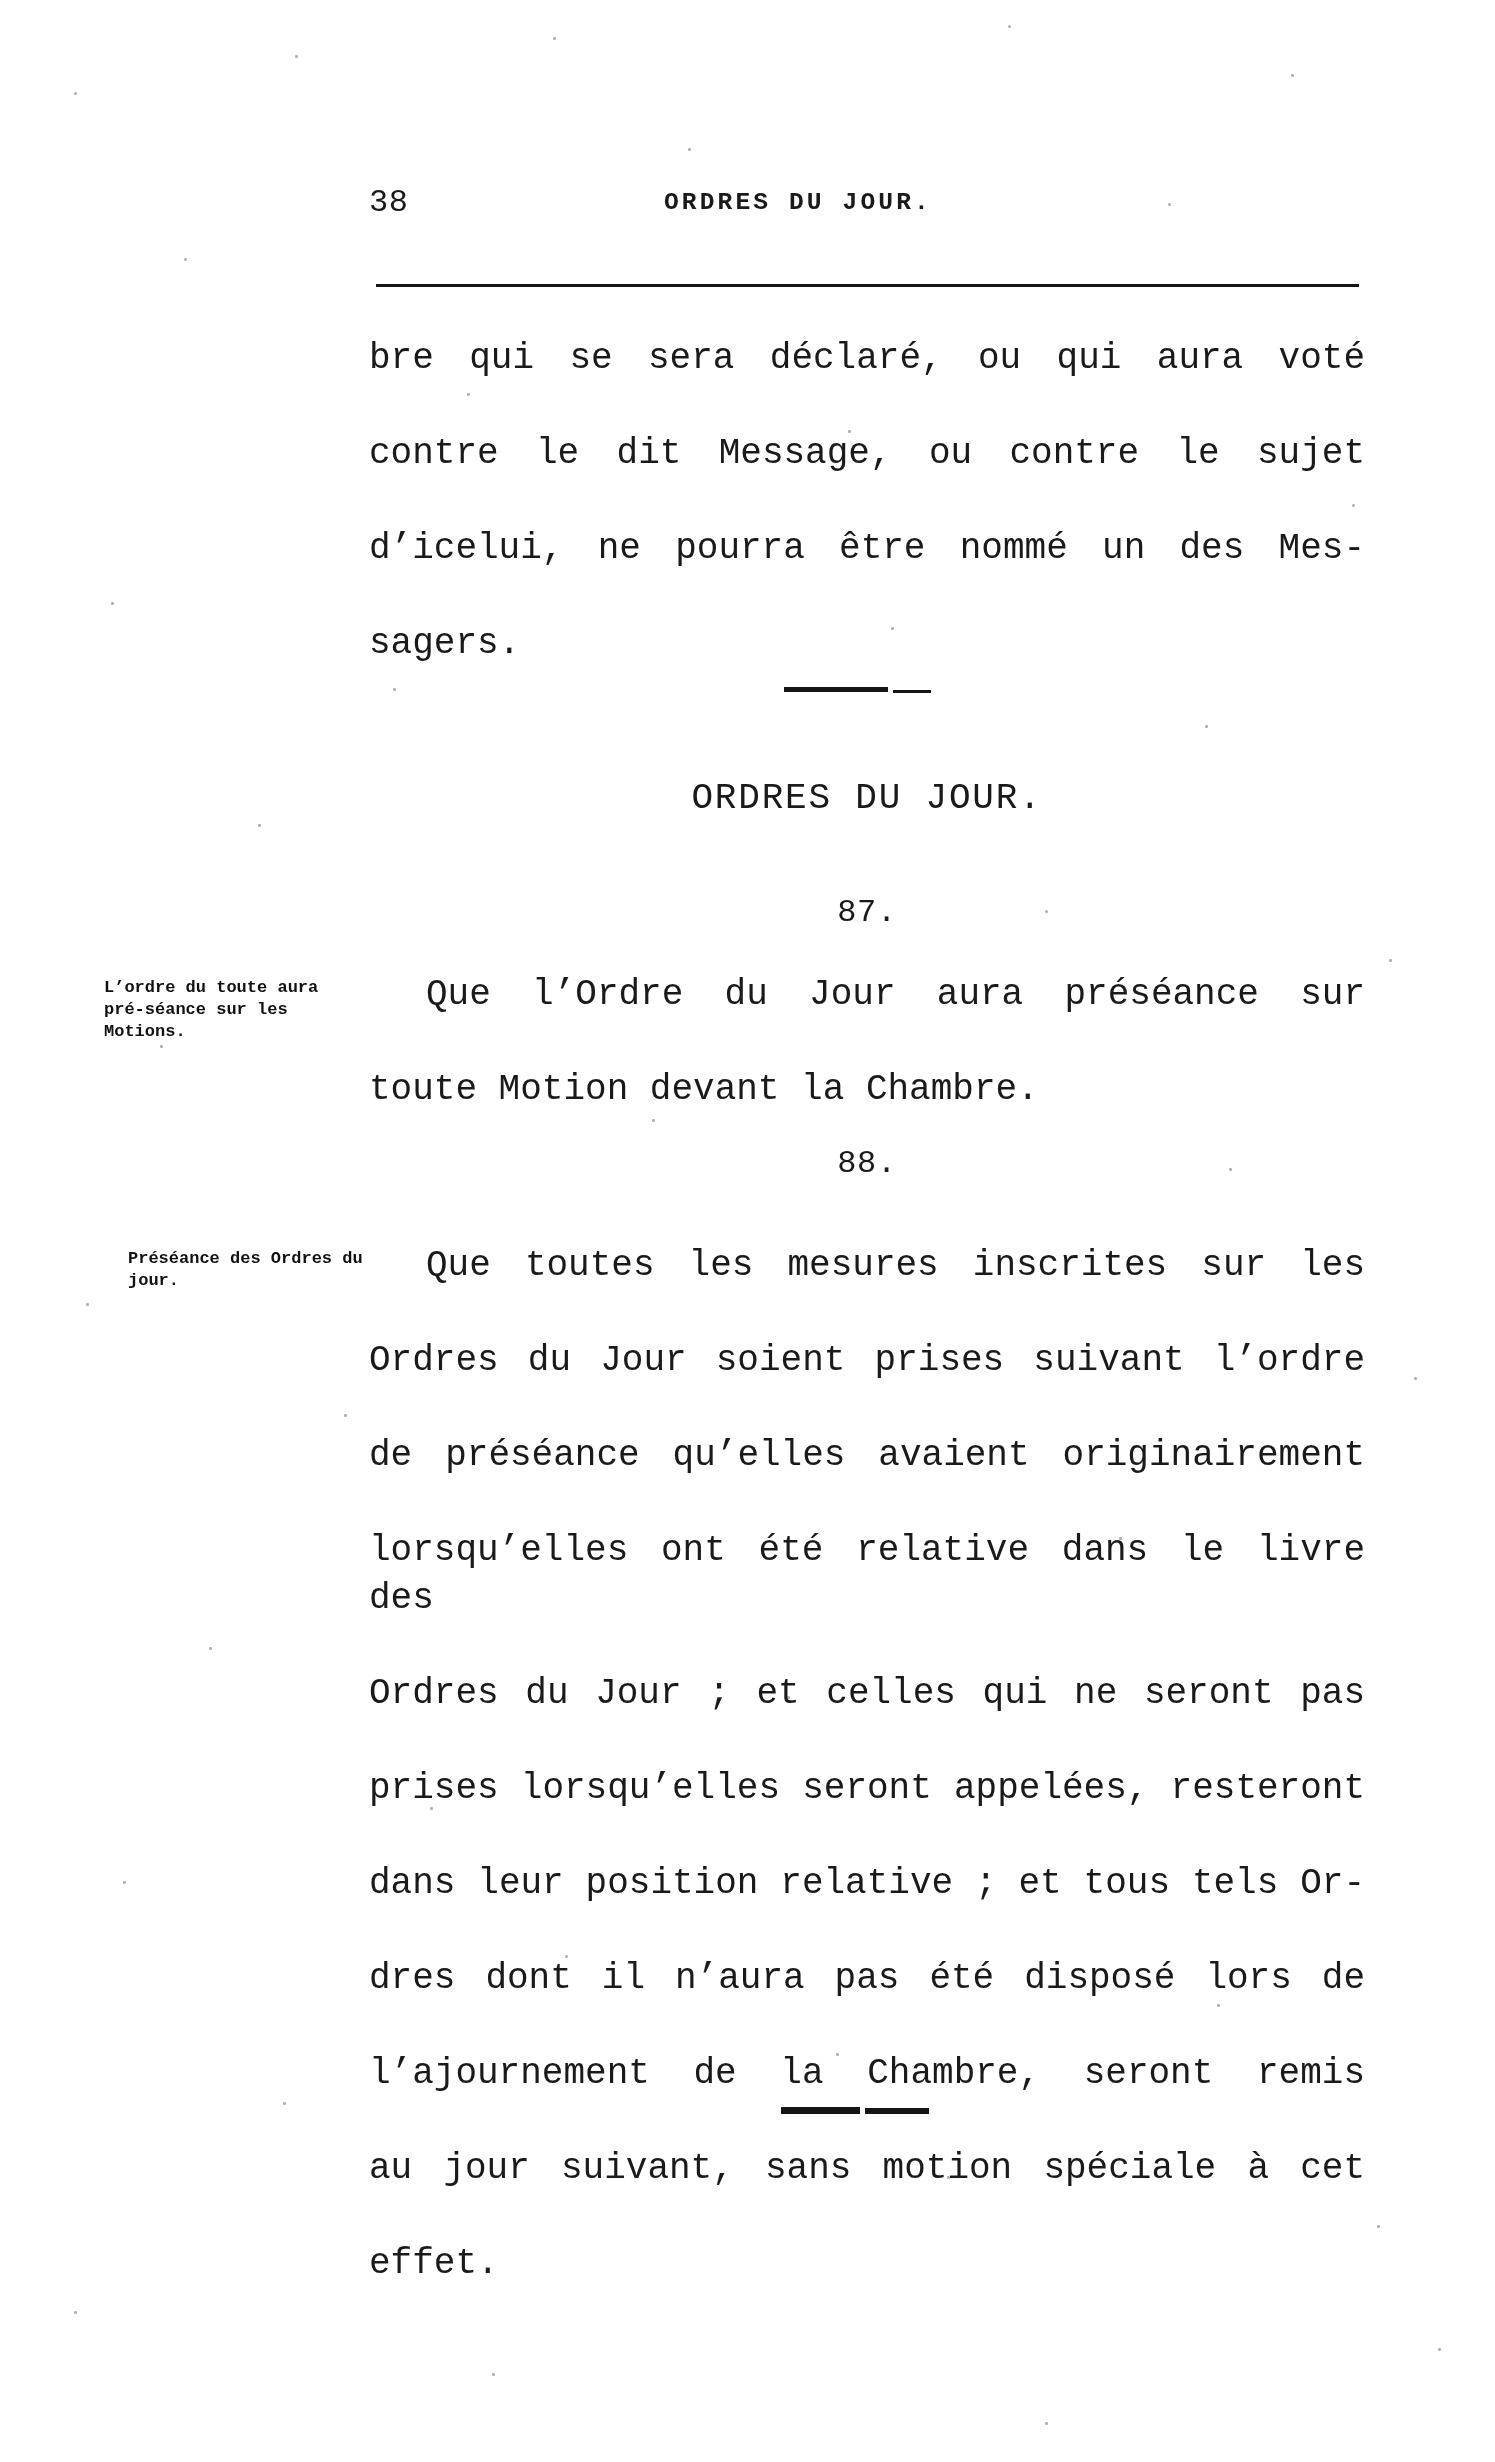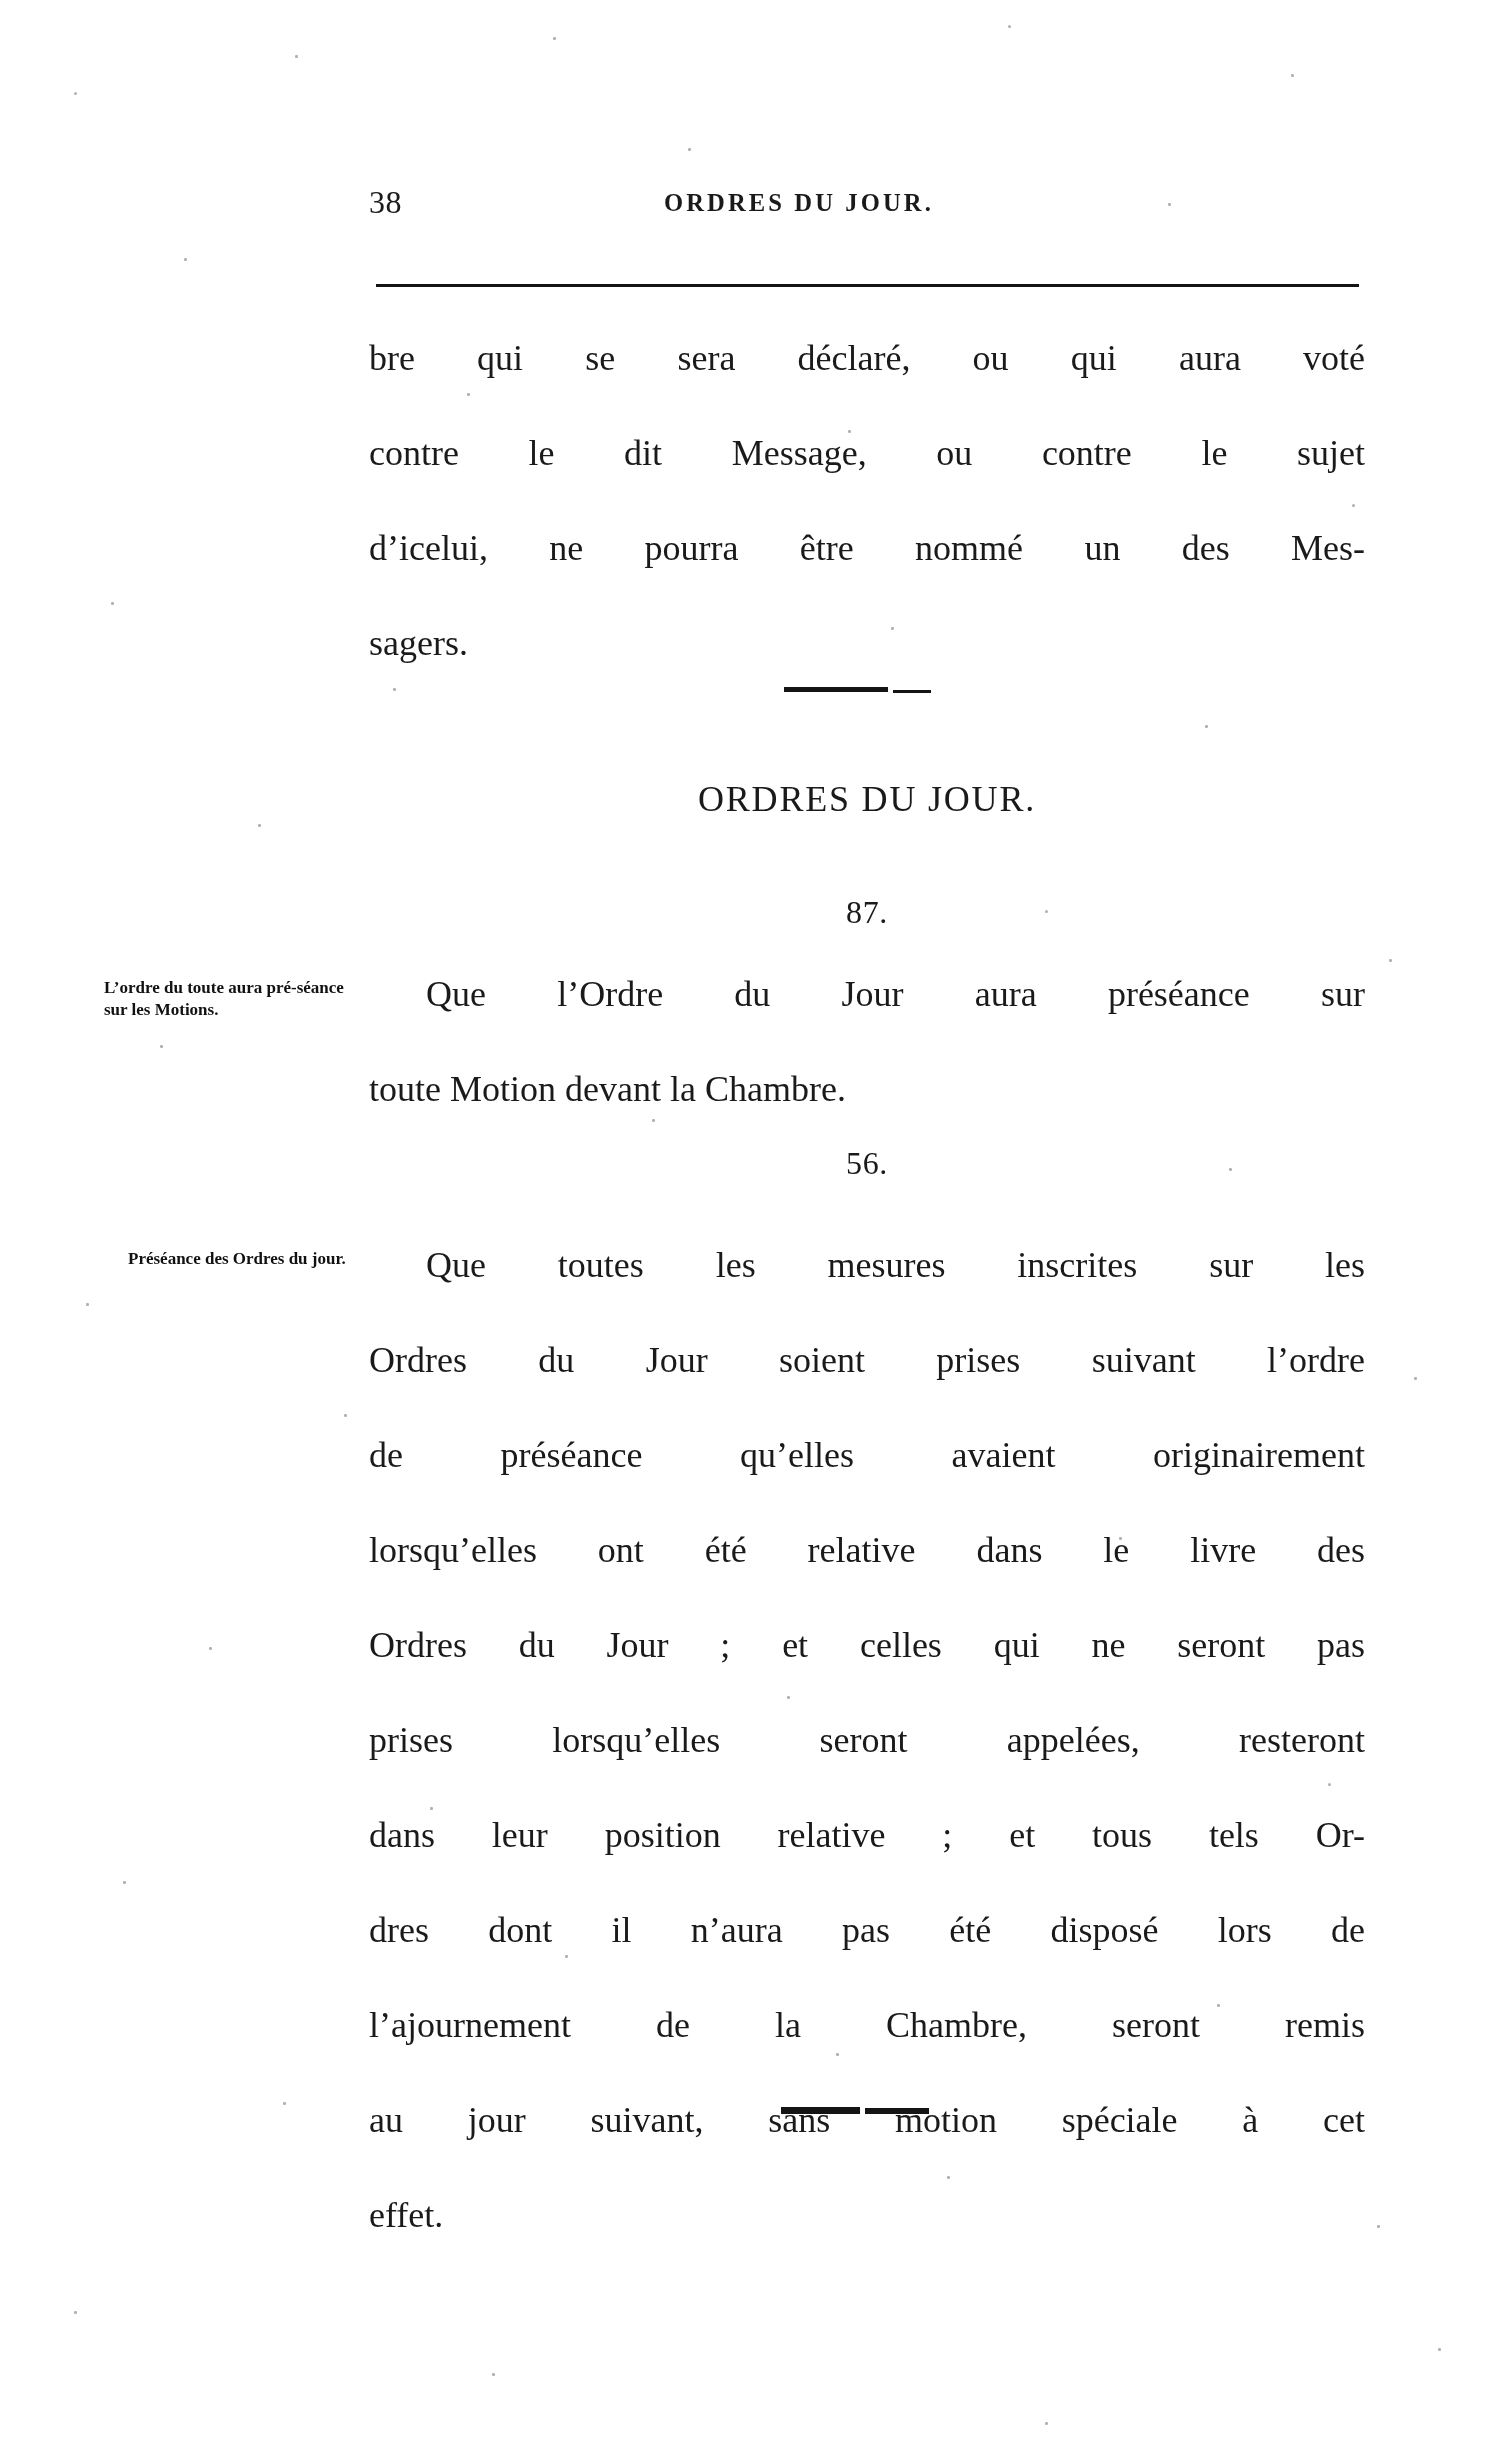--- a/index.html
+++ b/index.html
@@ -23,20 +23,21 @@
     pointer-events: none;
     opacity: 0.55;
   }
 
   .page {
     position: absolute;
     left: 0;
     top: 0;
     width: 1495px;
     height: 2462px;
+    font-family: Liberation Mono, monospace;
   }
 
   
   .header {
     position: absolute;
     left: 369px;
     top: 184px;
     width: 996px;
     height: 43px;
   }
@@ -260,21 +261,21 @@
 
   <div class="art-num art-num-87">87.</div>
   <div class="marginal marg-87">L’ordre du toute aura pré-séance sur les Motions.</div>
   <div class="art-body art-body-87">
     <div class="para">
       <span class="line"><span class="indent"></span><span>Que l’Ordre du Jour aura préséance sur</span></span>
       <span class="lastline">toute Motion devant la Chambre.</span>
     </div>
   </div>
 
-  <div class="art-num art-num-88">56.</div>
+  <div class="art-num art-num-88">88.</div>
   <div class="marginal marg-88">Préséance des Ordres du jour.</div>
   <div class="art-body art-body-88">
     <div class="para">
       <span class="line"><span class="indent"></span><span>Que toutes les mesures inscrites sur les</span></span>
       <span class="line">Ordres du Jour soient prises suivant l’ordre</span>
       <span class="line">de préséance qu’elles avaient originairement</span>
       <span class="line">lorsqu’elles ont été relative dans le livre des</span>
       <span class="line">Ordres du Jour ; et celles qui ne seront pas</span>
       <span class="line">prises lorsqu’elles seront appelées, resteront</span>
       <span class="line">dans leur position relative ; et tous tels Or-</span>

